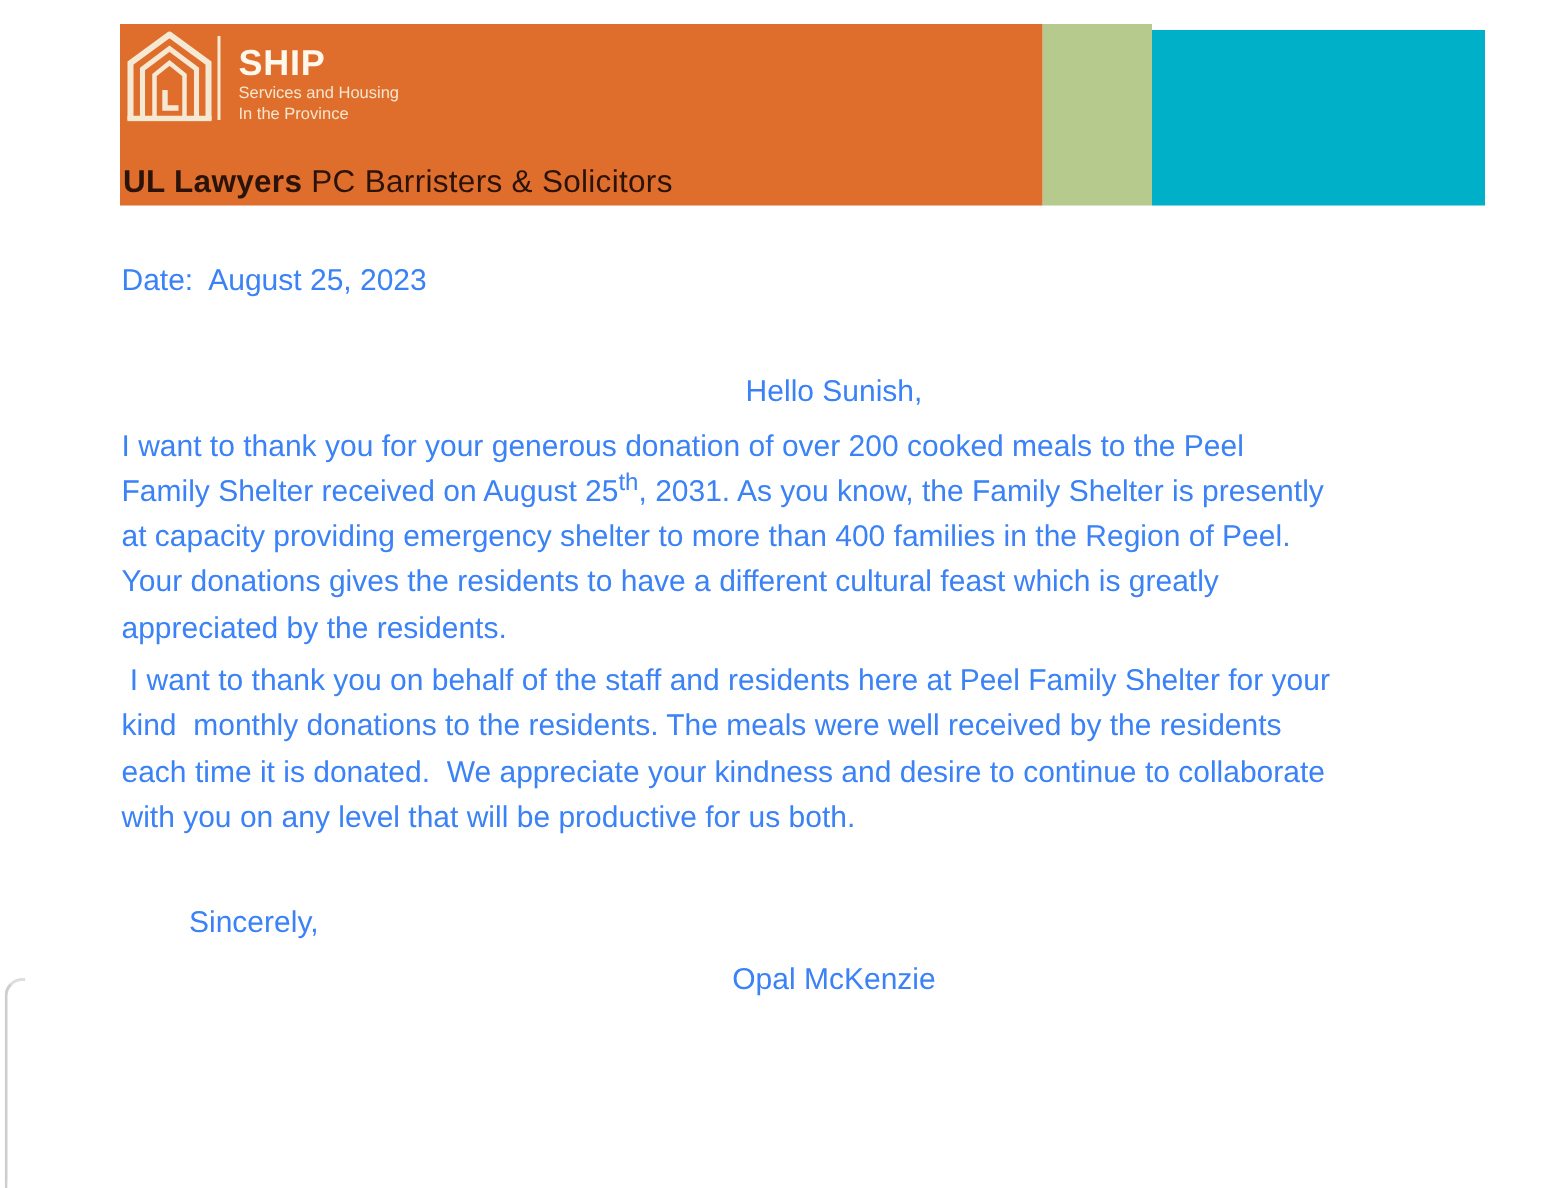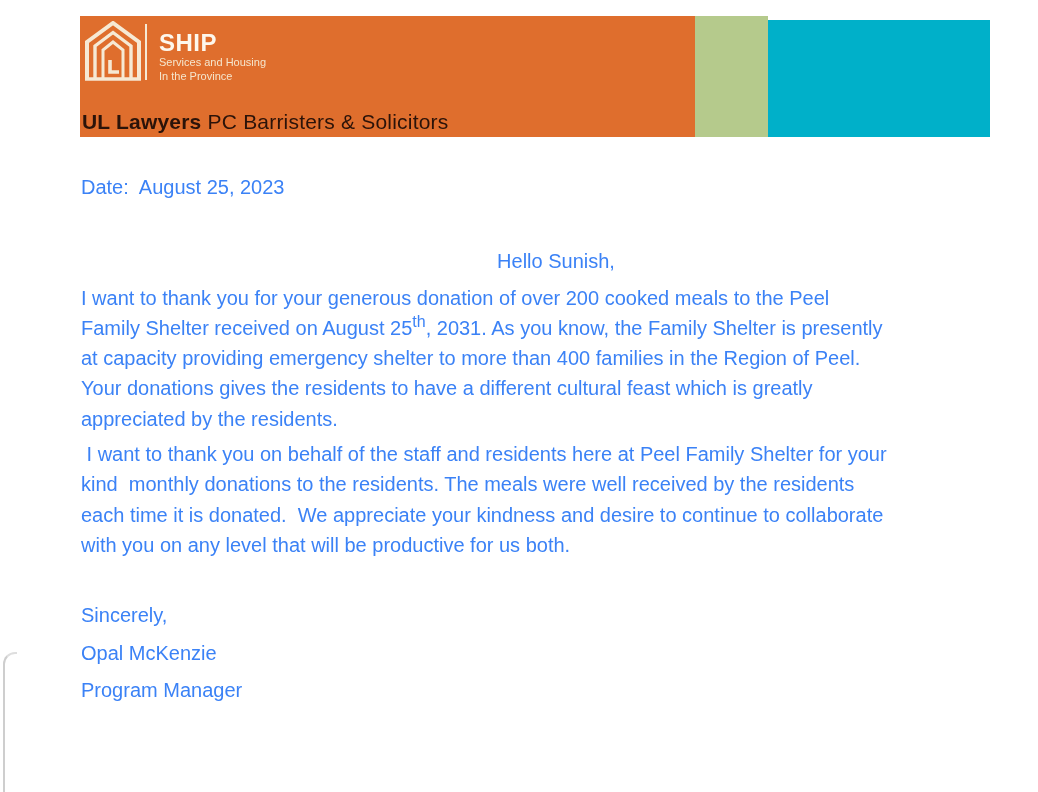--- a/index.html
+++ b/index.html
@@ -28,22 +28,22 @@
   }
   .org-title .b{font-weight:bold;}
   .org-title .r{white-space:pre;}
 
   
   .letter{position:absolute;left:81px;top:172px;width:950px;color:#3b82f6;font-size:20px;}
   .ln{line-height:30.3px;white-space:pre-wrap;}
   .greeting{margin-top:44px;text-align:center;}
   .para1{margin-top:6px;}
   .para2{margin-top:5px;}
-  .closing{margin-top:40px;}
-  .sig-name{margin-top:7px;}
+  .closing{margin-top:40px;margin-left:45px;}
+  .sig-name{margin-top:7px;text-align:center;}
   .sig-role{margin-top:7px;}
   sup{font-size:16px;vertical-align:super;line-height:0;}
 
   
   .edge-artifact{
     position:absolute;left:3px;top:652px;width:12px;height:140px;
     border-left:2px solid #c2c2c2;border-top:2px solid #d6d6d6;
     border-top-left-radius:12px;opacity:0.8;
   }
 </style>
@@ -97,18 +97,17 @@
 
     <div class="para2">
       <div class="ln"> I want to thank you on behalf of the staff and residents here at Peel Family Shelter for your</div>
       <div class="ln">kind  monthly donations to the residents. The meals were well received by the residents</div>
       <div class="ln">each time it is donated.  We appreciate your kindness and desire to continue to collaborate</div>
       <div class="ln">with you on any level that will be productive for us both.</div>
     </div>
 
     <div class="ln closing">Sincerely,</div>
     <div class="ln sig-name">Opal McKenzie</div>
-    <div class="ln sig-role">Program Manager</div>
   </div>
 
   <div class="edge-artifact"></div>
 
 </div>
 
 </body></html>

